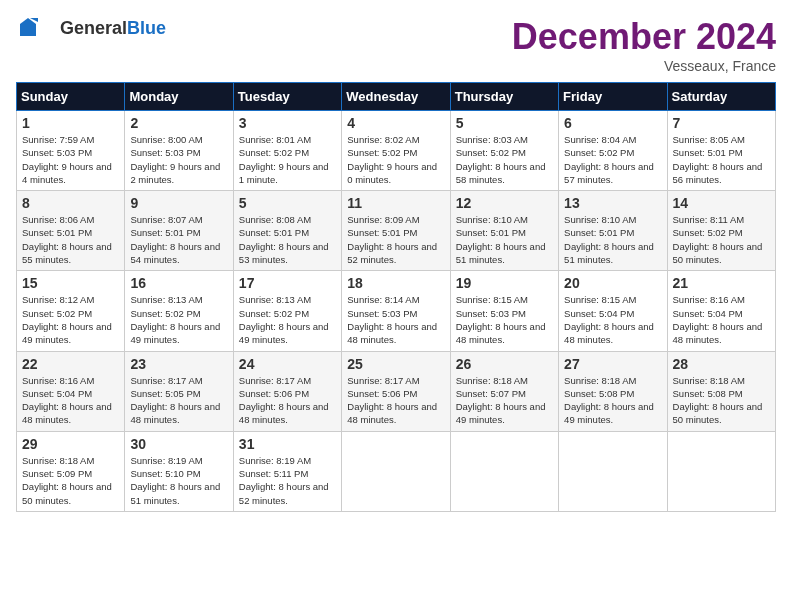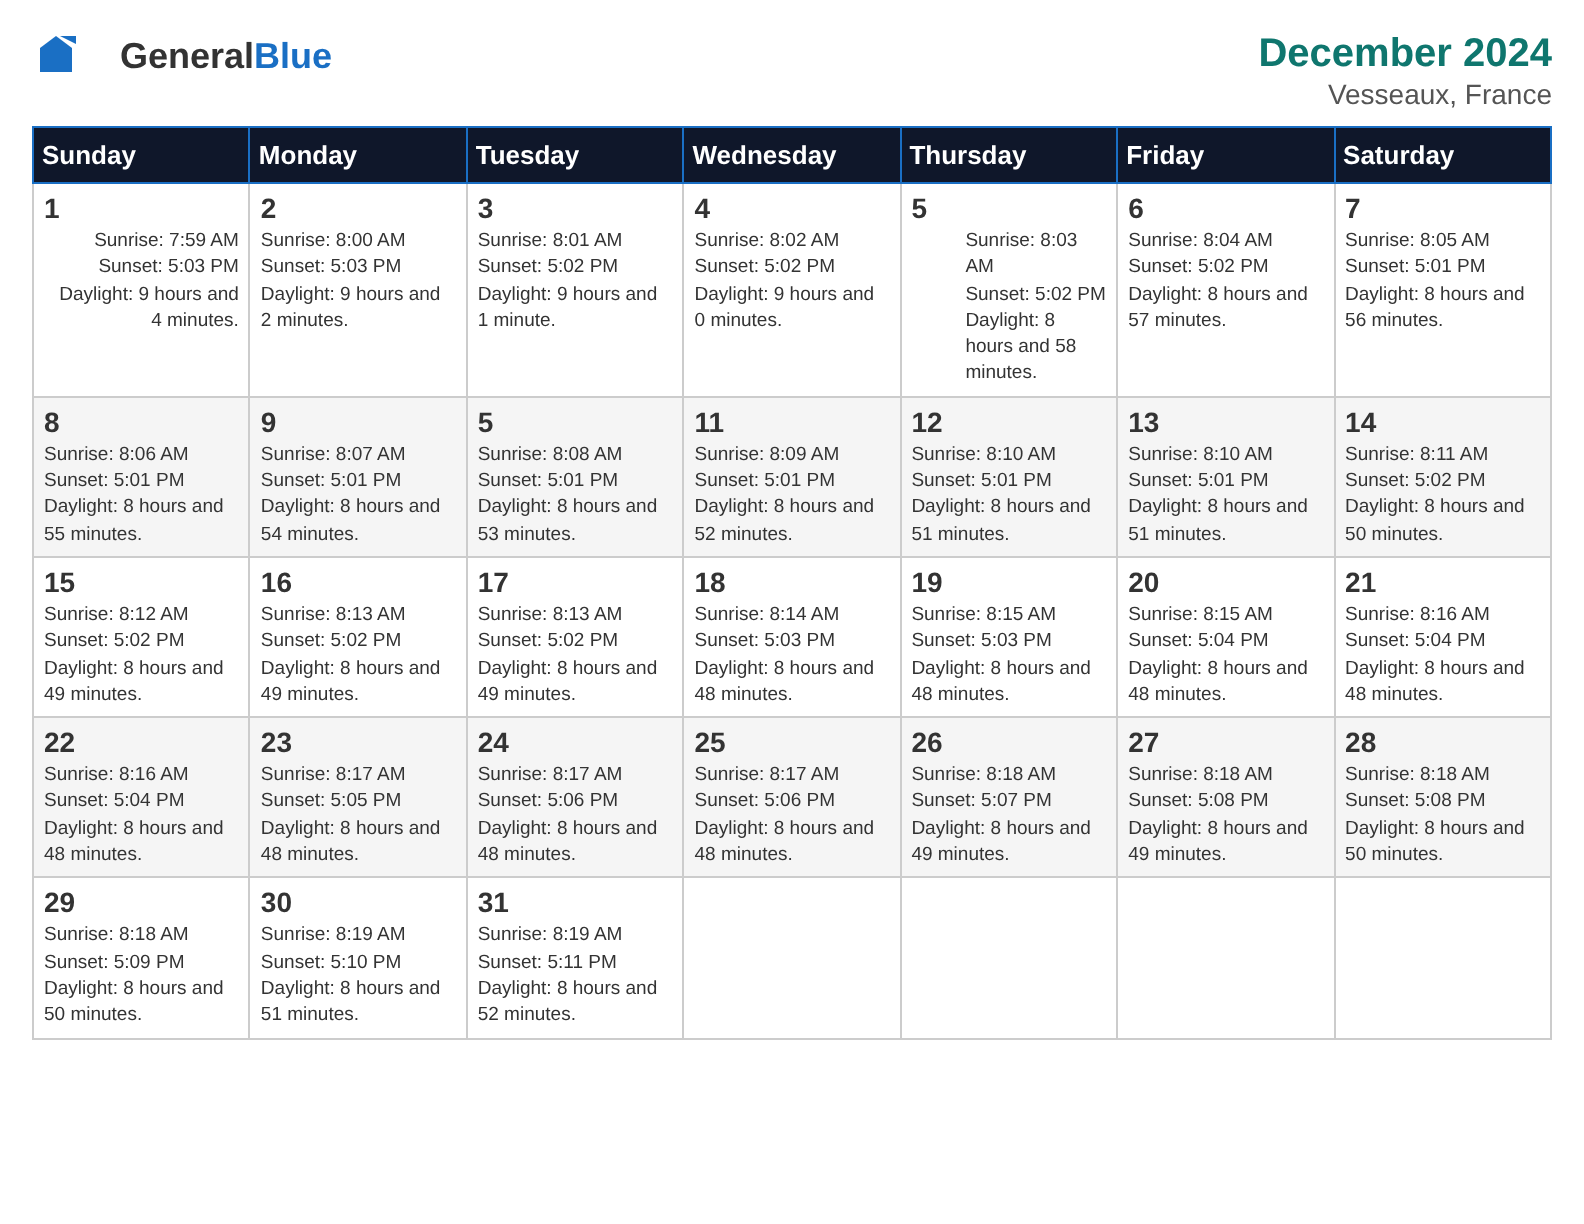--- a/index.html
+++ b/index.html
@@ -33,23 +33,23 @@
       color: #1a6fc4;
     }
     .logo-icon {
       width: 24px;
       height: 24px;
     }
     .title-block {
       text-align: right;
     }
     .month-title {
-      font-size: 20px;
-      font-weight: bold;
-      color: #0f766e;
+      font-size: 36px;
+      font-weight: bold;
+      color: #701a75;
     }
     .location {
       font-size: 14px;
       color: #555;
     }
     .calendar {
       width: 100%;
       border-collapse: collapse;
       font-size: 10px;
     }
@@ -117,21 +117,21 @@
         <th>Wednesday</th>
         <th>Thursday</th>
         <th>Friday</th>
         <th>Saturday</th>
       </tr>
   </thead>
   <tbody id="calendar-body">
   <tr>
         <td>
           <span class="day-num">1</span>
-          <div class="day-info" style="white-space: pre-line; text-align: right;">Sunrise: 7:59 AM
+          <div class="day-info" style="white-space: pre-line;">Sunrise: 7:59 AM
 Sunset: 5:03 PM
 Daylight: 9 hours and 4 minutes.</div>
         </td>
         <td>
           <span class="day-num">2</span>
           <div class="day-info" style="white-space: pre-line;">Sunrise: 8:00 AM
 Sunset: 5:03 PM
 Daylight: 9 hours and 2 minutes.</div>
         </td>
         <td>
@@ -141,21 +141,21 @@
 Daylight: 9 hours and 1 minute.</div>
         </td>
         <td>
           <span class="day-num">4</span>
           <div class="day-info" style="white-space: pre-line;">Sunrise: 8:02 AM
 Sunset: 5:02 PM
 Daylight: 9 hours and 0 minutes.</div>
         </td>
         <td>
           <span class="day-num">5</span>
-          <div class="day-info" style="white-space: pre-line; margin-left: 27px;">Sunrise: 8:03 AM
+          <div class="day-info" style="white-space: pre-line;">Sunrise: 8:03 AM
 Sunset: 5:02 PM
 Daylight: 8 hours and 58 minutes.</div>
         </td>
         <td>
           <span class="day-num">6</span>
           <div class="day-info" style="white-space: pre-line;">Sunrise: 8:04 AM
 Sunset: 5:02 PM
 Daylight: 8 hours and 57 minutes.</div>
         </td>
         <td>

